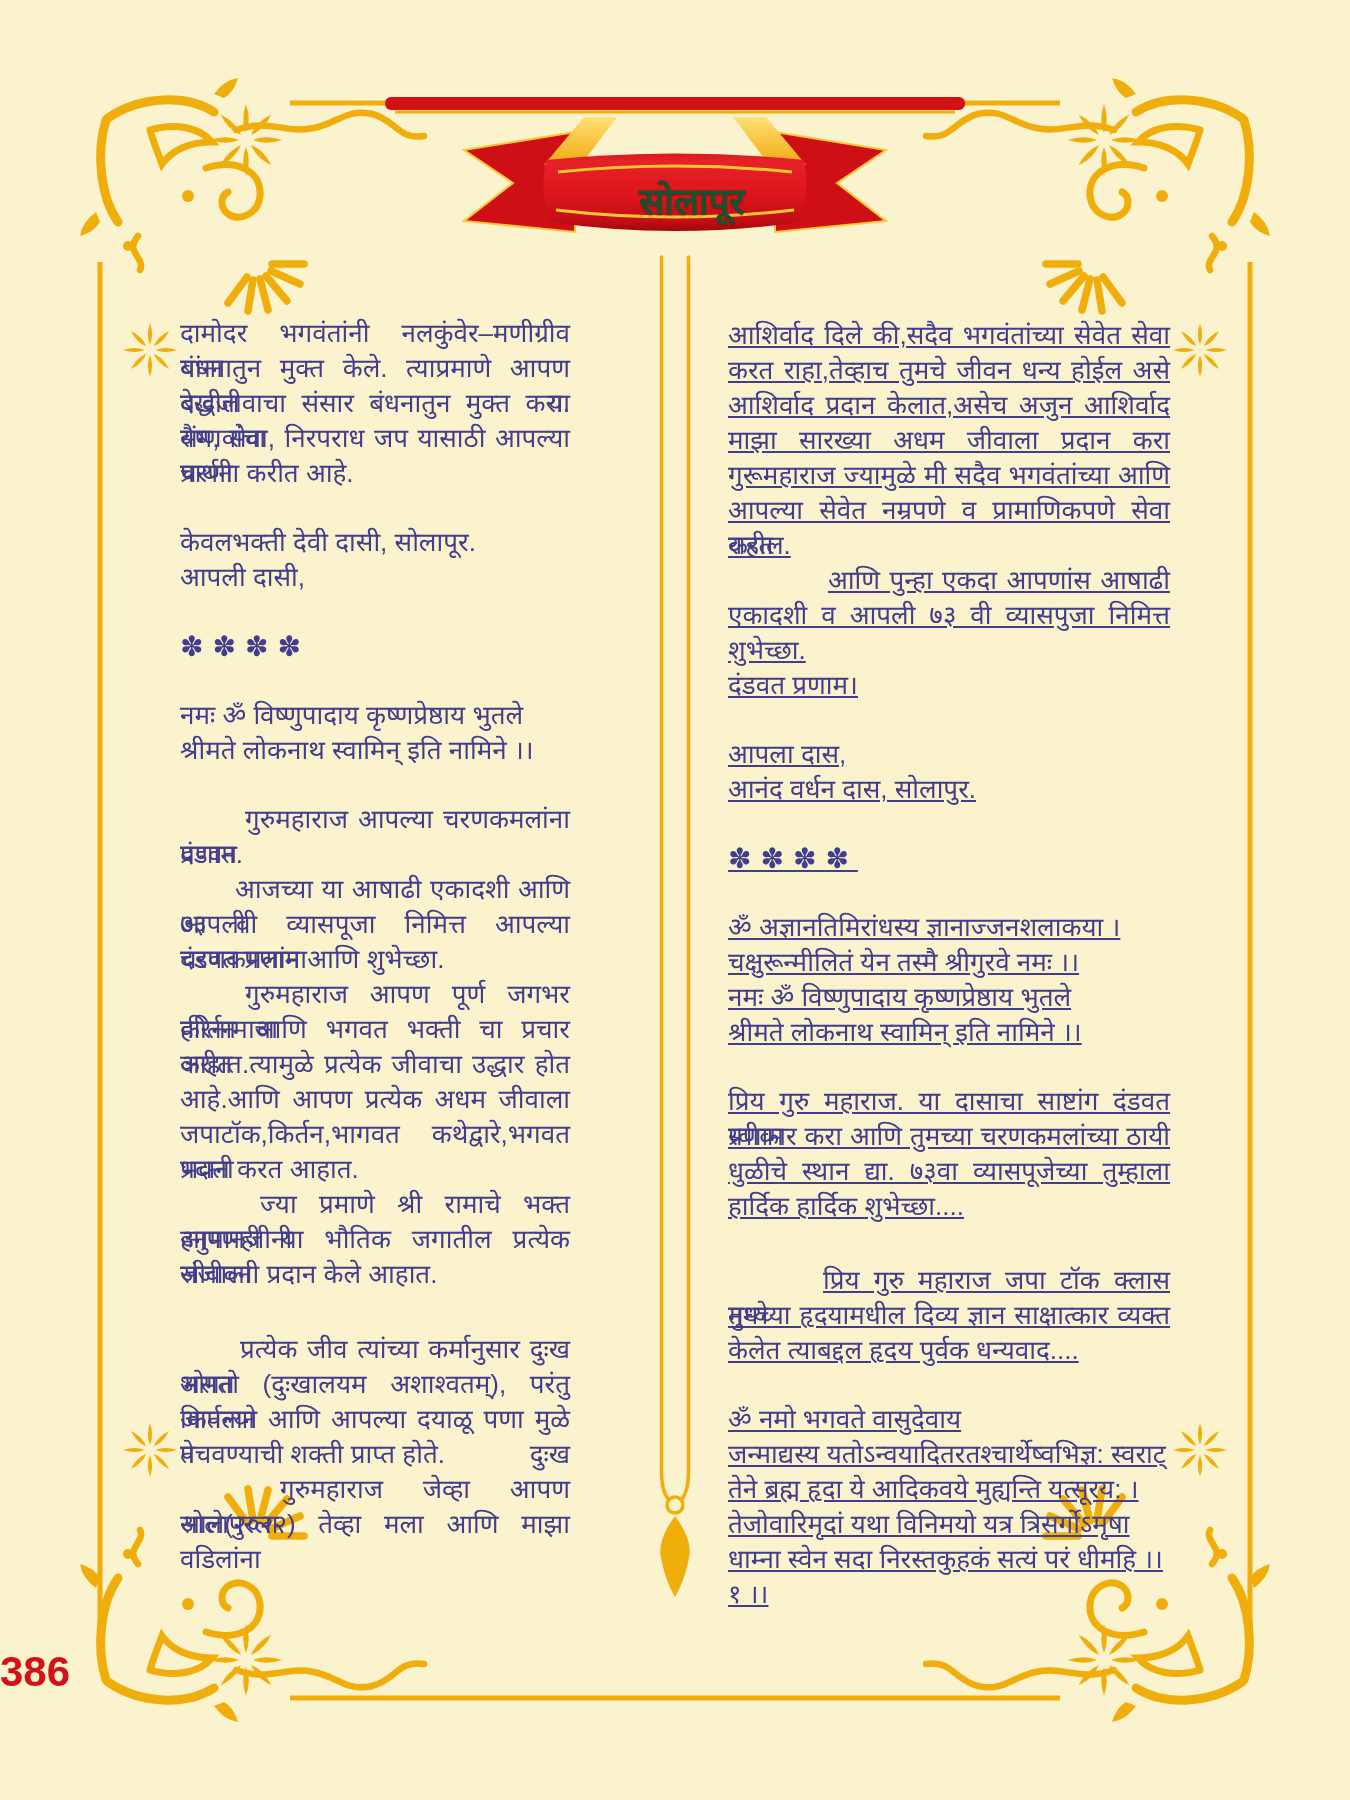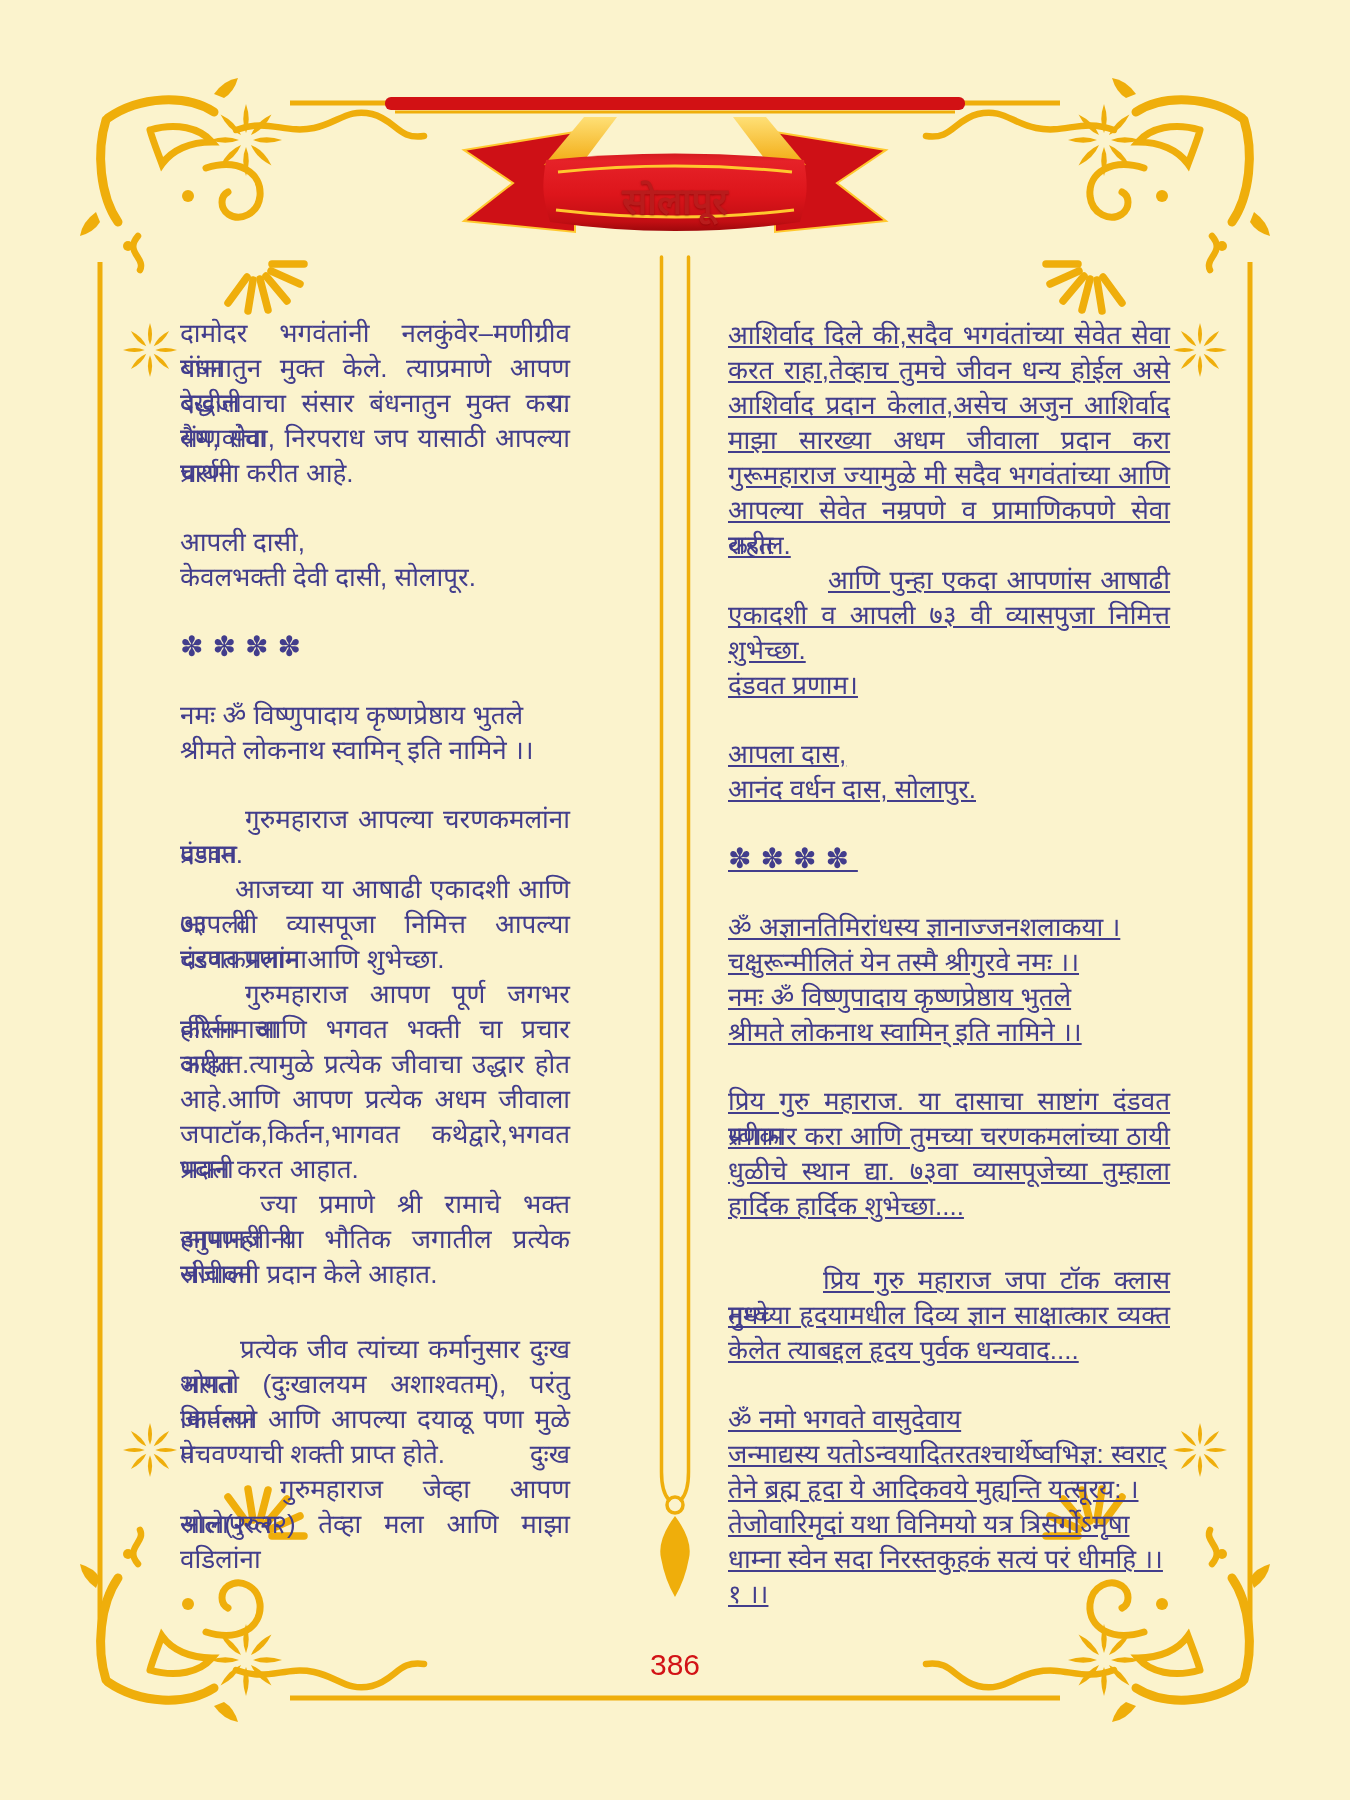--- a/index.html
+++ b/index.html
@@ -1,31 +1,31 @@
 <!DOCTYPE html>
 <html><head>
 <meta charset="utf-8">
 <style>
   html,body{margin:0;padding:0;}
   body{width:1350px;height:1800px;position:relative;background:#ffffff;
        font-family:"Liberation Sans","DejaVu Sans",sans-serif;}
   .page{position:absolute;inset:0;width:1350px;height:1800px;background:#FBF3CD;overflow:hidden;}
   svg.decor{position:absolute;left:0;top:0;width:1350px;height:1800px;z-index:1;}
-  .banner-text{position:absolute;left:525px;top:174px;width:300px;z-index:3;
-       text-align:center;font-size:37px;font-weight:bold;color:#b91c1c;
+  .banner-text{position:absolute;left:542px;top:174px;width:300px;z-index:3;
+       text-align:center;font-size:37px;font-weight:bold;color:#14532d;
        text-shadow:0 1px 2px rgba(120,0,0,.55);}
   .col{position:absolute;z-index:2;color:#423D8C;font-size:26px;}
   .col.left{left:180px;top:316px;width:390px;}
   .col.right{left:728px;top:318px;width:442px;text-decoration:underline;}
   .ln{height:35px;line-height:35px;white-space:nowrap;}
   .ln.j{white-space:normal;text-align:justify;text-align-last:justify;}
   .sp{height:34px;}
   .st{font-size:28px;letter-spacing:9px;font-weight:bold;}
-  .pageno{position:absolute;left:0;right:0;top:1648px;z-index:2;text-align:center;
-       font-size:30px;font-weight:normal;color:#D21216;}
+  .pageno{position:absolute;left:0;right:0;top:1648px;z-index:2;text-align:left;
+       font-size:42px;font-weight:bold;color:#D21216;}
 </style>
 </head>
 <body>
 
 <div class="page">
 
   <svg class="decor" viewBox="0 0 1350 1800" xmlns="http://www.w3.org/2000/svg">
     <defs>
       <linearGradient id="bandG" x1="0" y1="145" x2="0" y2="235" gradientUnits="userSpaceOnUse">
         <stop offset="0" stop-color="#C11015"></stop>
@@ -117,22 +117,22 @@
 
   <div class="banner-text">सोलापूर</div>
 
   <div class="col left" id="leftCol">
       <div class="ln j">दामोदर भगवंतांनी नलकुंवेर–मणीग्रीव यांना</div>
       <div class="ln j">बंधनातुन मुक्त केले. त्याप्रमाणे आपण देखील या</div>
       <div class="ln j">बद्धजीवाचा संसार बंधनातुन मुक्त करा. वैष्णवांचा</div>
       <div class="ln j">संग, सेवा, निरपराध जप यासाठी आपल्या चरणी</div>
       <div class="ln">प्रार्थना करीत आहे.</div>
       <div class="sp"></div>
+      <div class="ln">केवलभक्ती देवी दासी, सोलापूर.</div>
       <div class="ln">आपली दासी,</div>
-      <div class="ln">केवलभक्ती देवी दासी, सोलापूर.</div>
       <div class="sp"></div>
       <div class="ln st">✽✽✽✽</div>
       <div class="sp"></div>
       <div class="ln">नमः ॐ विष्णुपादाय कृष्णप्रेष्ठाय भुतले</div>
       <div class="ln">श्रीमते लोकनाथ स्वामिन् इति नामिने ।।</div>
       <div class="sp"></div>
       <div class="ln j" style="text-indent: 65px;">गुरुमहाराज आपल्या चरणकमलांना दंडवत</div>
       <div class="ln">प्रणाम.</div>
       <div class="ln j" style="text-indent: 55px;">आजच्या या आषाढी एकादशी आणि आपली</div>
       <div class="ln j">७३ वी व्यासपूजा निमित्त आपल्या चरणकमलांना</div>

